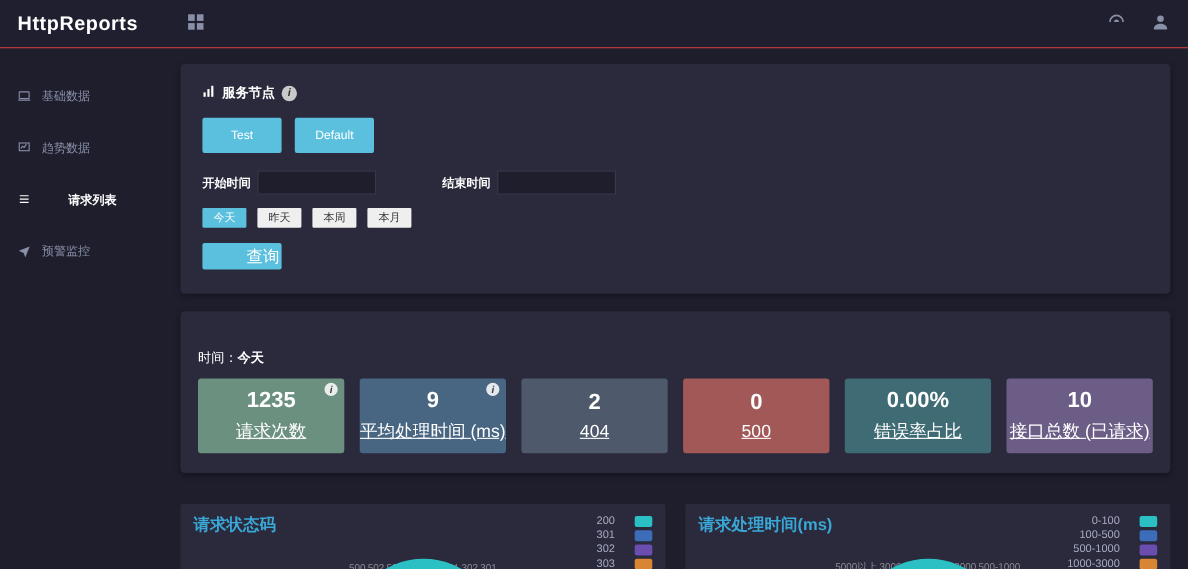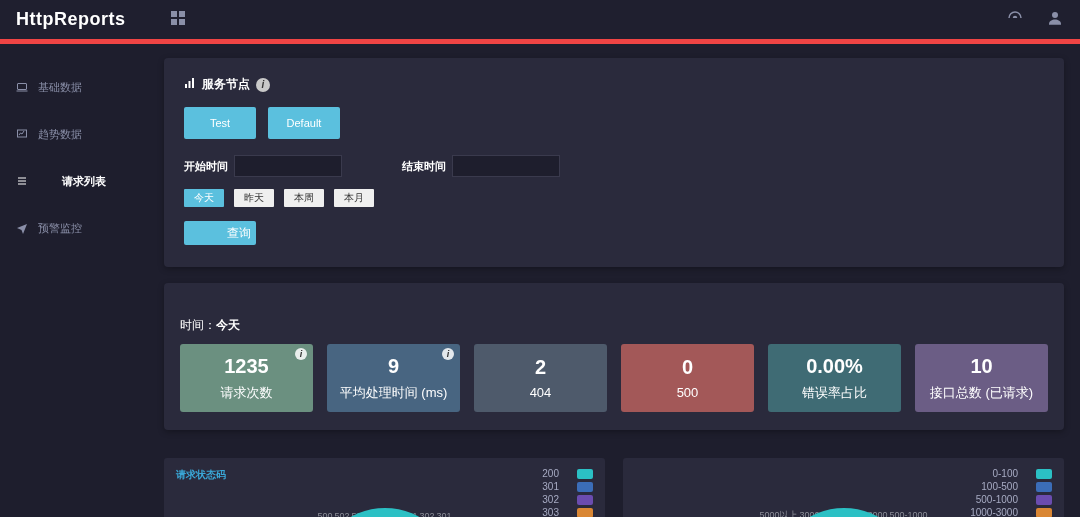--- a/index.html
+++ b/index.html
@@ -10,21 +10,21 @@
     font-size: 12px;
     overflow-x: hidden;
   }
   
   .topbar {
     height: 44px;
     background: #1f1f2f;
     display: flex;
     align-items: center;
     padding: 0 16px;
-    border-bottom: 5px solid #ef4444;
+    border-bottom: 1px solid #ef4444;
   }
   .brand {
     color: #fff;
     font-weight: 700;
     font-size: 18px;
     letter-spacing: 0.5px;
   }
   .topbar .grid-icon { margin-left: 44px; color: #8a8fa8; }
   .topbar .spacer { flex: 1; }
   .topbar .top-icon { color: #8a8fa8; margin-left: 22px; }
@@ -118,40 +118,40 @@
     display: flex; align-items: center; justify-content: center;
     border-radius: 1px;
     cursor: pointer;
   }
   .range-btn.active { background: #5bc0de; color: #fff; }
 
   .query-btn {
     width: 72px; height: 24px;
     background: #5bc0de; color: #fff;
     display: flex; align-items: center; justify-content: center;
-    font-size: 12px;
+    font-size: 15px;
     border-radius: 2px;
     cursor: pointer;
     padding-left: 38px;
   }
 
   
   .time-line { color: #fff; font-size: 12px; margin: 20px 4px 10px 0; }
   .time-line b { font-weight: 700; }
   .stats-row { display: flex; gap: 14px; }
   .stat-box {
     flex: 1;
     height: 68px;
     border-radius: 3px;
     color: #fff;
     position: relative;
     display: flex; flex-direction: column; align-items: center; justify-content: center;
   }
   .stat-box .value { font-size: 20px; font-weight: 700; }
-  .stat-box .label { font-size: 13px; margin-top: 6px; }
+  .stat-box .label { font-size: 16px; margin-top: 6px; text-decoration: underline; }
   .stat-box .mini-info {
     position: absolute; top: 4px; right: 6px;
     width: 12px; height: 12px; border-radius: 50%;
     background: rgba(255,255,255,0.85); color:#333; font-size: 9px;
     display: inline-flex; align-items: center; justify-content: center; font-style: italic; font-weight: 700;
   }
   .c-green { background: #6b9080; }
   .c-blue  { background: #486581; }
   .c-slate { background: #4e5a6b; }
   .c-red   { background: #a35858; }
@@ -162,21 +162,21 @@
   .charts-row { display: flex; gap: 18px; margin-top: 28px; }
   .chart-card {
     flex: 1;
     background: #2a2a3c;
     border-radius: 3px;
     padding: 10px 12px;
     height: 120px;
     position: relative;
     overflow: hidden;
   }
-  .chart-title { color: #3aa7d6; font-size: 10px; font-weight: 600; margin-bottom: 6px; }
+  .chart-title { color: #3aa7d6; font-size: 15px; font-weight: 600; margin-bottom: 6px; }
   .legend {
     position: absolute; right: 12px; top: 10px;
     display: flex; flex-direction: column; gap: 2px;
   }
   .legend-item { display: flex; align-items: center; justify-content: flex-end; gap: 18px; font-size: 10px; color: #a7abc3; }
   .swatch { width: 16px; height: 10px; border-radius: 2px; display: inline-block; }
 
   .pie-wrap {
     position: absolute;
     left: 50%; bottom: -70px;
@@ -365,20 +365,21 @@
             <span>400</span>
             <span class="swatch sw-green"></span>
           </div>
         </div>
       <div class="pie-labels" id="callout-0"><span>500</span><span>502</span><span>503</span><span>404</span><span>403</span><span>401</span><span>302</span><span>301</span></div>
       <div class="pie-wrap">
           <div class="pie"></div>
         </div>
     </div>
     <div class="chart-card">
+      <div class="chart-title">请求处理时间(ms)</div>
       <div class="legend" id="legend-1">
           <div class="legend-item">
             <span>0-100</span>
             <span class="swatch sw-cyan"></span>
           </div>
           <div class="legend-item">
             <span>100-500</span>
             <span class="swatch sw-blue"></span>
           </div>
           <div class="legend-item">

